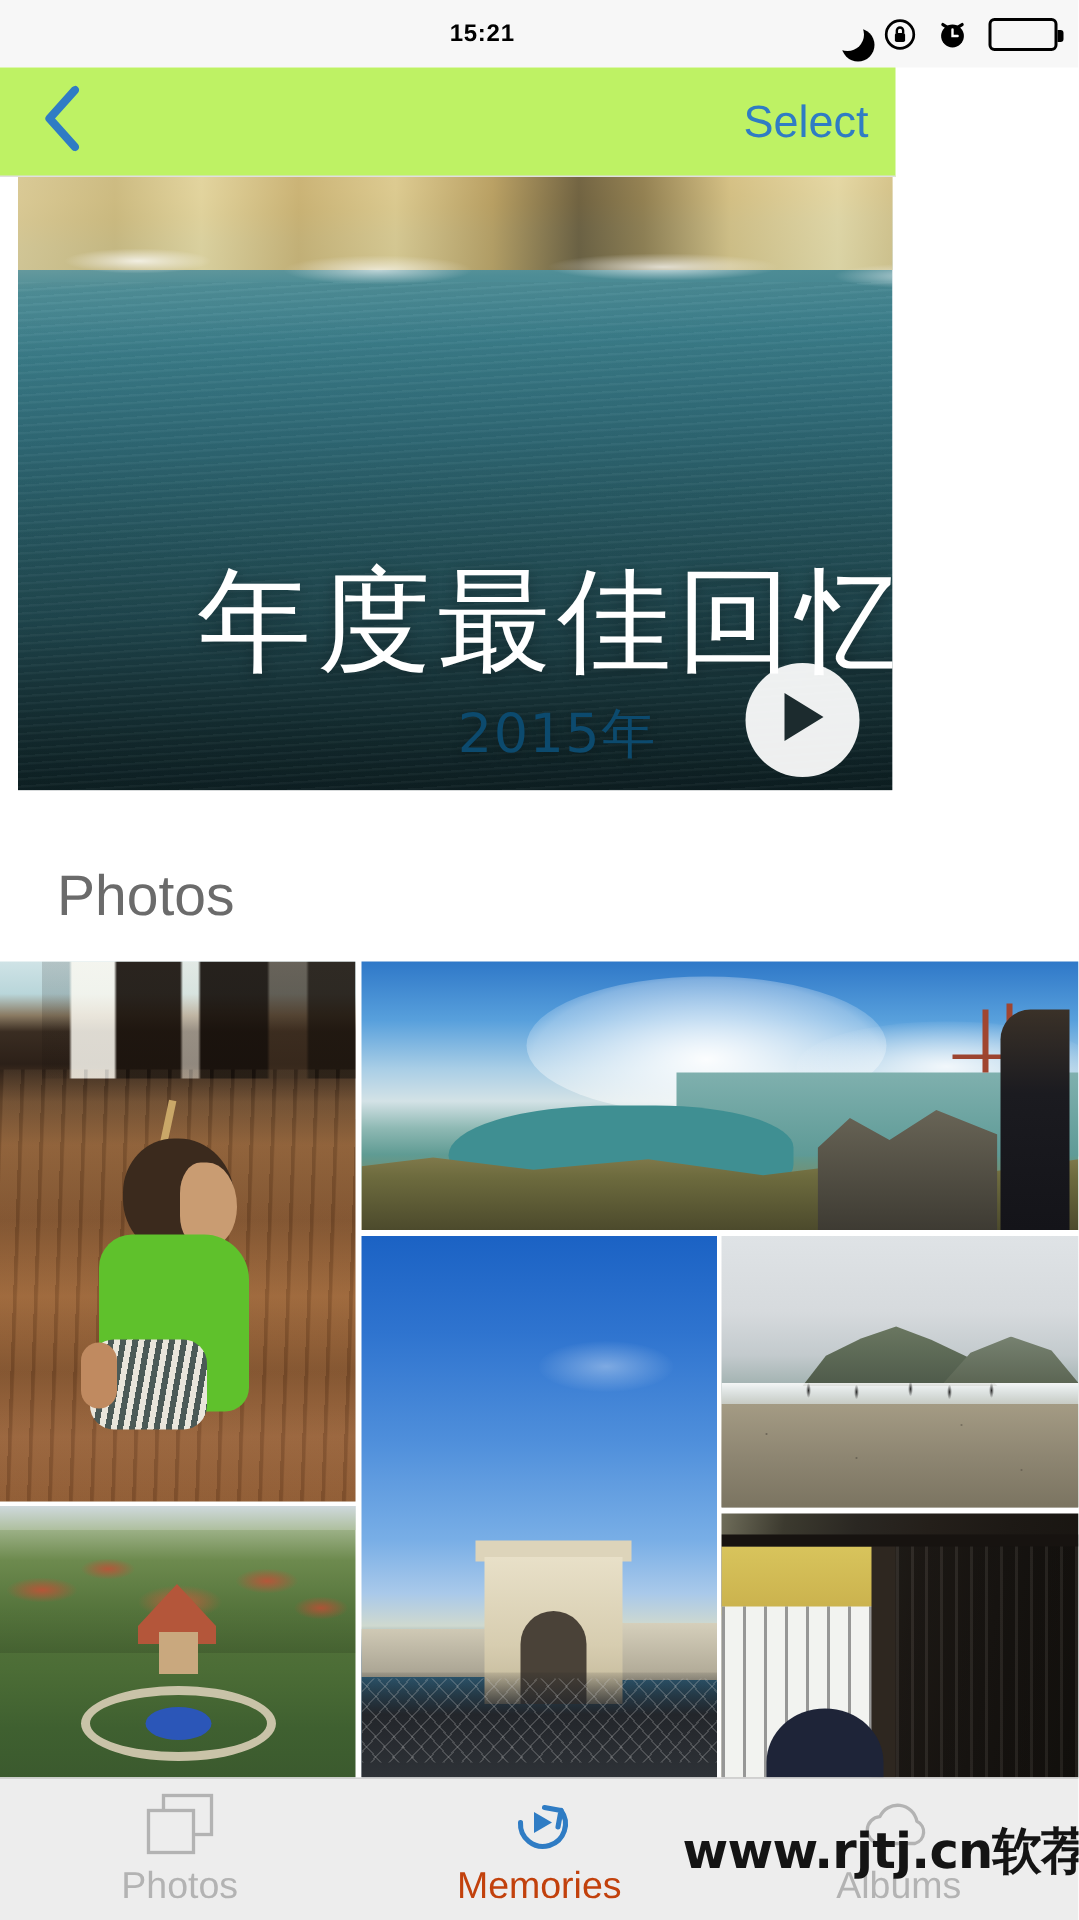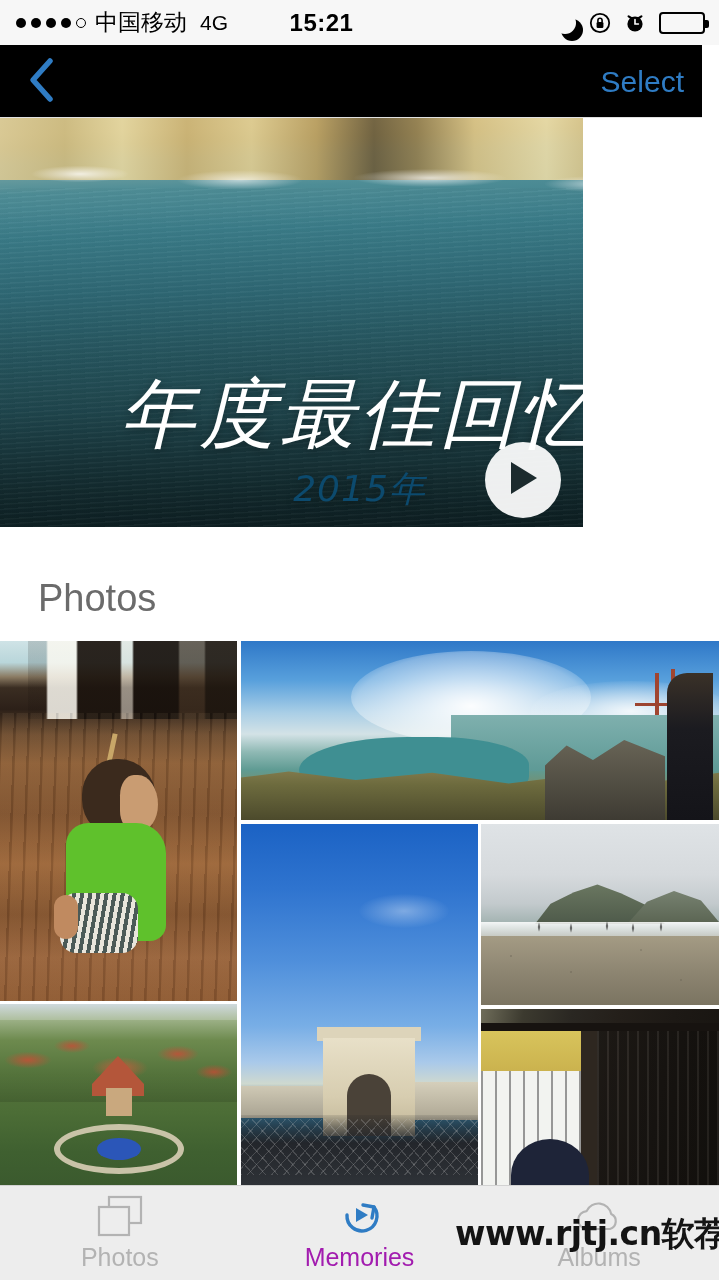--- a/index.html
+++ b/index.html
@@ -36,21 +36,21 @@
     width: 10px; height: 10px; border-radius: 50%;
     background: #000;
   }
   .dot.hollow { background: transparent; border: 1.6px solid #000; }
   .sb-carrier { font-size: 23px; color: #000; letter-spacing: 0px; }
   .sb-net { font-size: 21px; color: #000; margin-left: 4px; }
   .sb-time {
     position: absolute;
     left: 0; top: 0; width: 643px; height: 45px;
     display: flex; align-items: center; justify-content: center;
-    font-size: 24px; font-weight: bold; color: #000;
+    font-size: 16px; font-weight: bold; color: #000;
     letter-spacing: 0.5px;
   }
   .sb-right {
     position: absolute;
     right: 14px; top: 0; height: 45px;
     display: flex; align-items: center; gap: 13px;
   }
   .icon-moon { width: 22px; height: 22px; position: relative; }
   .icon-moon::before {
     content: ""; position: absolute; inset: 0;
@@ -69,22 +69,22 @@
     right: -6px; top: 6px;
     width: 4px; height: 8px;
     background: #000; border-radius: 0 2px 2px 0;
   }
   .batt-fill { height: 100%; background: #000; border-radius: 1px; }
 
   
   #nav-bar {
     position: absolute;
     left: 0; top: 45px;
-    width: 702px; height: 73px;
-    background: #000000;
+    width: 597px; height: 73px;
+    background: #bef264;
     border-bottom: 1px solid #e0e0e0;
   }
   #back-button {
     position: absolute;
     left: 10px; top: 0;
     width: 62px; height: 73px;
     display: flex; align-items: center; justify-content: center;
     cursor: pointer;
   }
   #select-button {
@@ -92,24 +92,23 @@
     right: 18px; top: 0;
     height: 73px;
     display: flex; align-items: center;
     font-size: 30px; color: #2f7cc4;
     cursor: pointer;
   }
 
   
   #hero {
     position: absolute;
-    left: 0; top: 118px;
+    left: 12px; top: 118px;
     width: 583px; height: 409px;
     overflow: hidden;
-    font-style: italic;
   }
   #hero-photo {
     position: absolute; inset: 0;
     background:
       linear-gradient(180deg,
         rgba(250,243,225,0.0) 0%,
         rgba(0,0,0,0.0) 22%,
         rgba(0,0,0,0.18) 72%,
         rgba(0,0,0,0.45) 100%),
       linear-gradient(178deg,
@@ -570,51 +569,40 @@
   }
   .tab {
     flex: 1;
     display: flex; flex-direction: column;
     align-items: center; justify-content: center;
     gap: 6px;
     cursor: pointer;
   }
   .tab-icon { height: 42px; display: flex; align-items: center; justify-content: center; }
   .tab-label { font-size: 25px; color: #b3b3b3; }
-  .tab.active .tab-label { color: #a21caf; }
+  .tab.active .tab-label { color: #c2410c; }
 
   
   #watermark {
     position: absolute;
     left: 455px; top: 1212px;
     font-size: 33px;
     font-weight: bold;
     color: #141414;
     letter-spacing: -0.5px;
     white-space: nowrap;
     font-family: "DejaVu Sans", "Liberation Sans", sans-serif;
   }
 </style>
 </head>
 <body>
 
 <div id="screen">
 
   <div id="status-bar">
-    <div class="sb-left">
-      <div class="dots">
-        <span class="dot"></span>
-          <span class="dot"></span>
-          <span class="dot"></span>
-          <span class="dot"></span>
-          <span class="dot hollow"></span>
-      </div>
-      <span class="sb-carrier">中国移动</span>
-      <span class="sb-net">4G</span>
-    </div>
     <div class="sb-time">15:21</div>
     <div class="sb-right">
       <span class="icon-moon"></span>
       <span class="icon-lock">
         <svg width="22" height="22" viewBox="0 0 22 22">
           <circle cx="11" cy="11" r="9.2" fill="none" stroke="#000" stroke-width="1.8"></circle>
           <rect x="7.6" y="10" width="6.8" height="6" rx="1.2" fill="#000"></rect>
           <path d="M8.9 10 V8.4 a2.1 2.1 0 0 1 4.2 0 V10" fill="none" stroke="#000" stroke-width="1.6"></path>
         </svg>
       </span>

